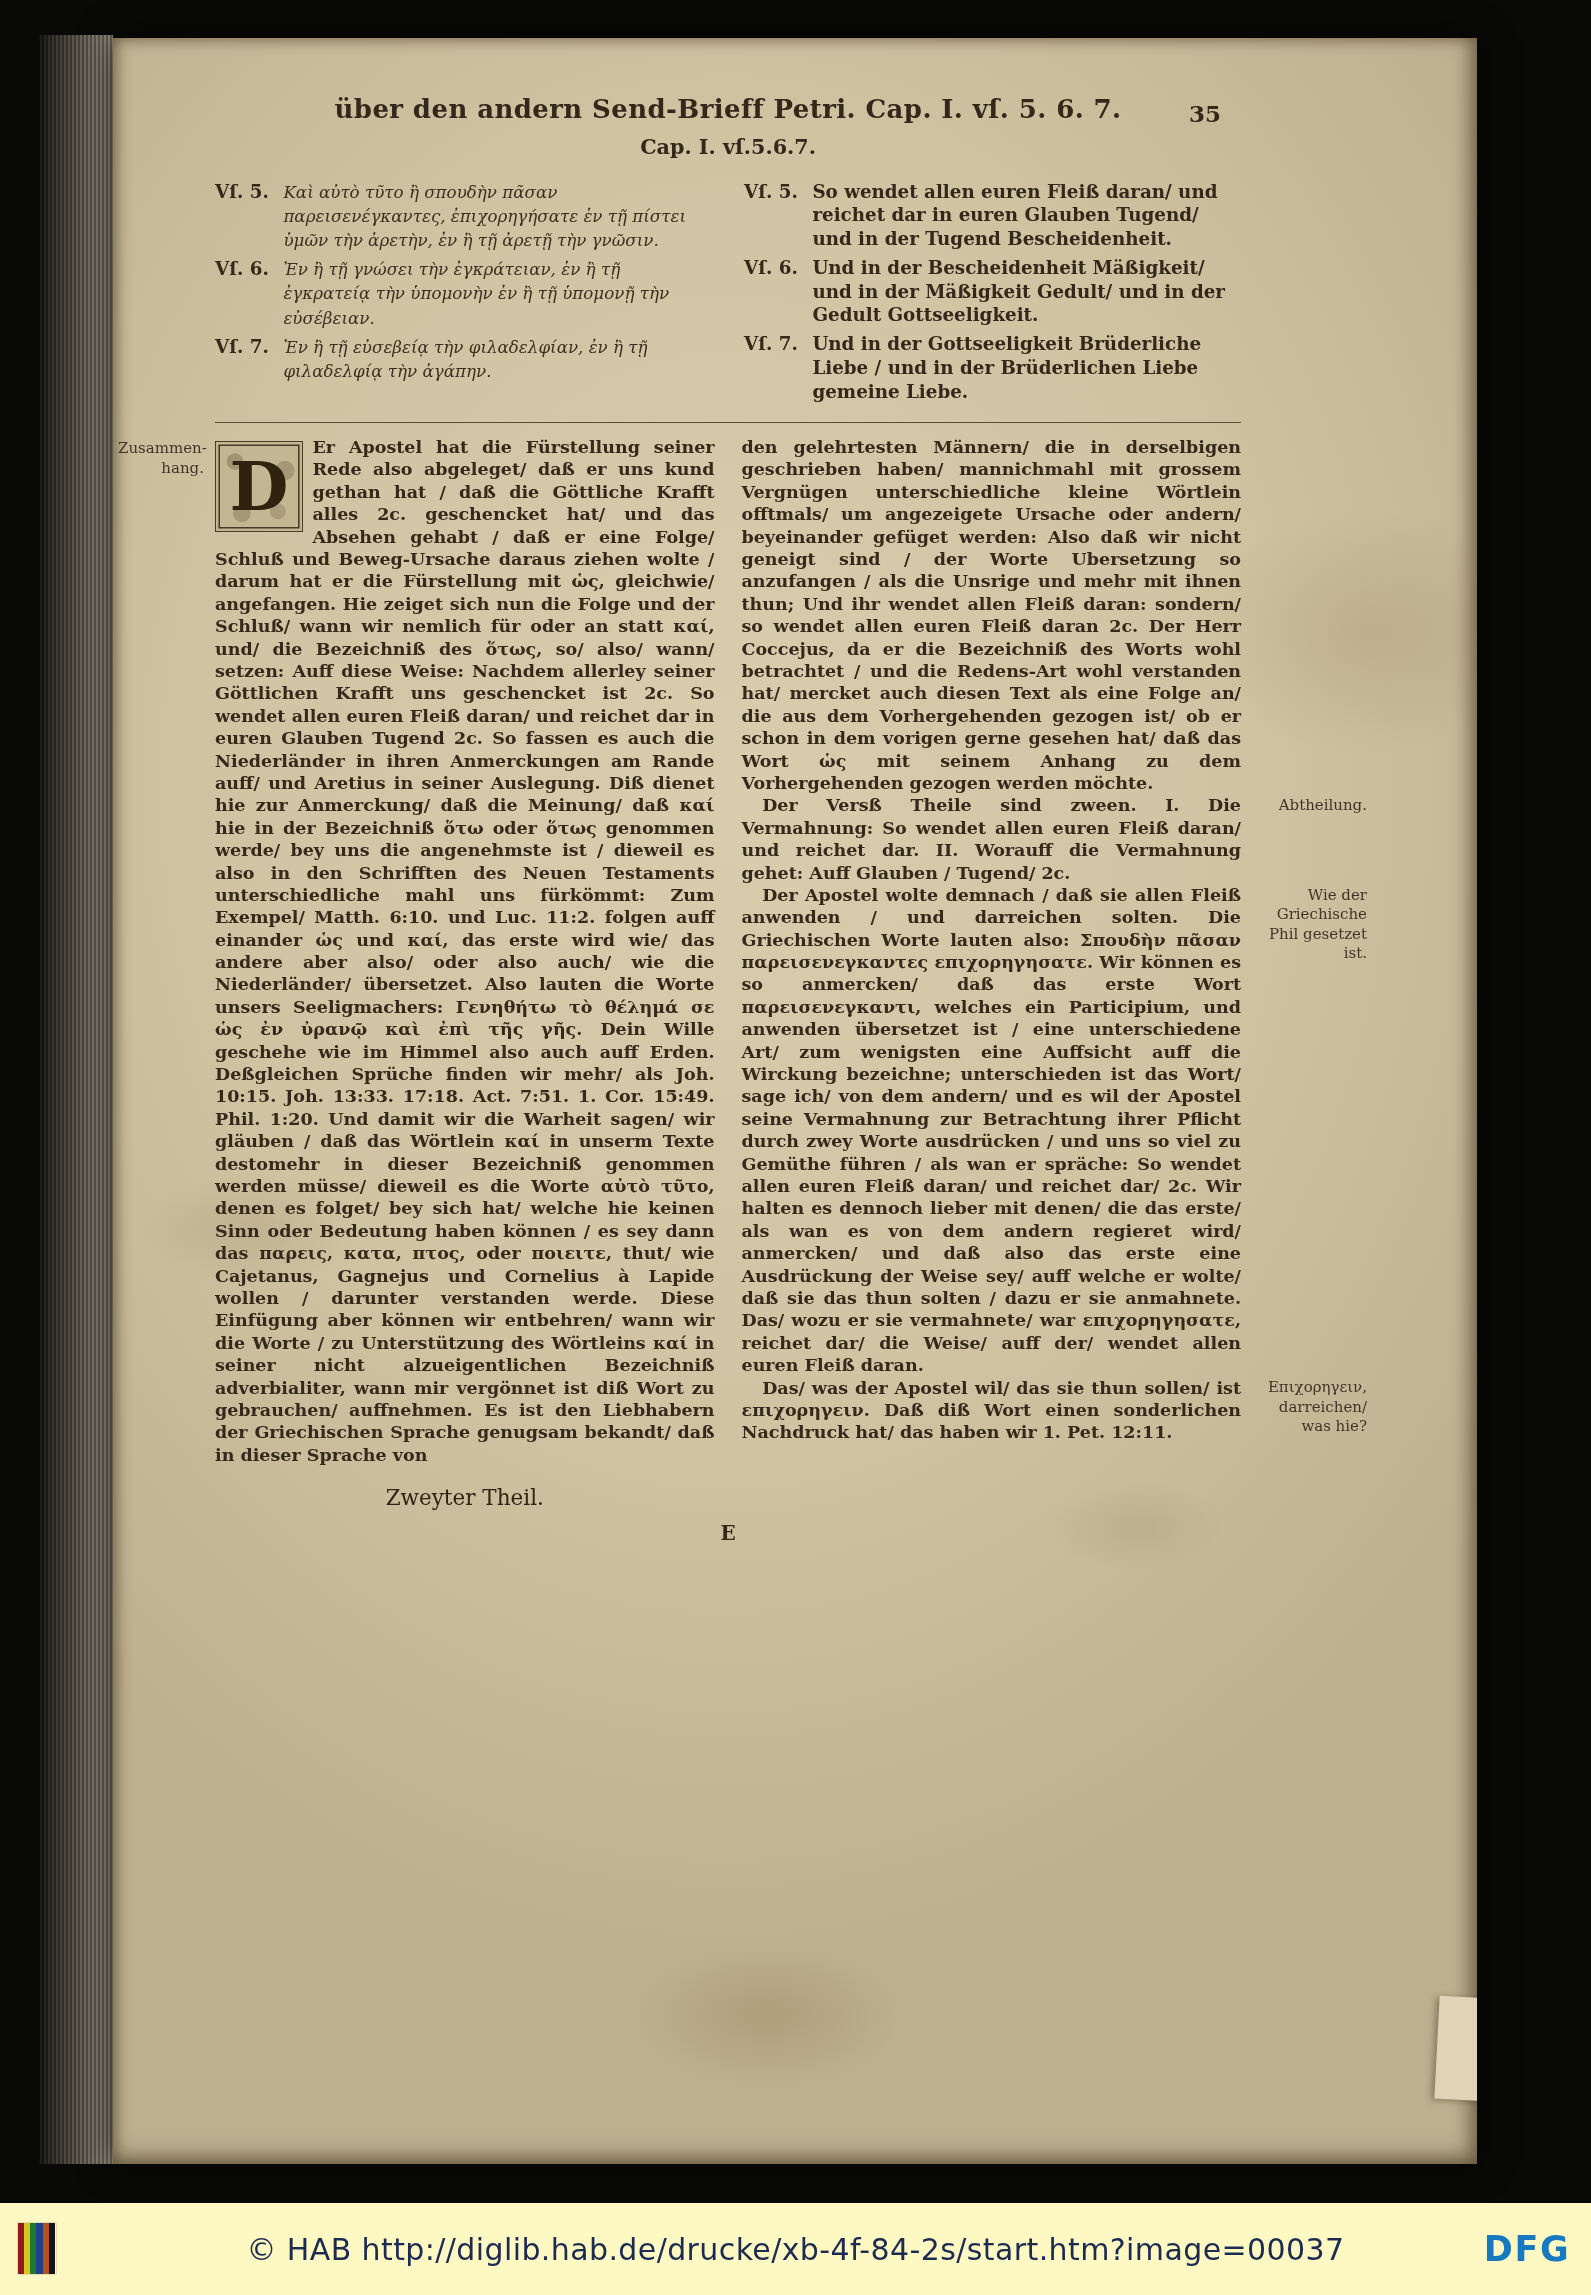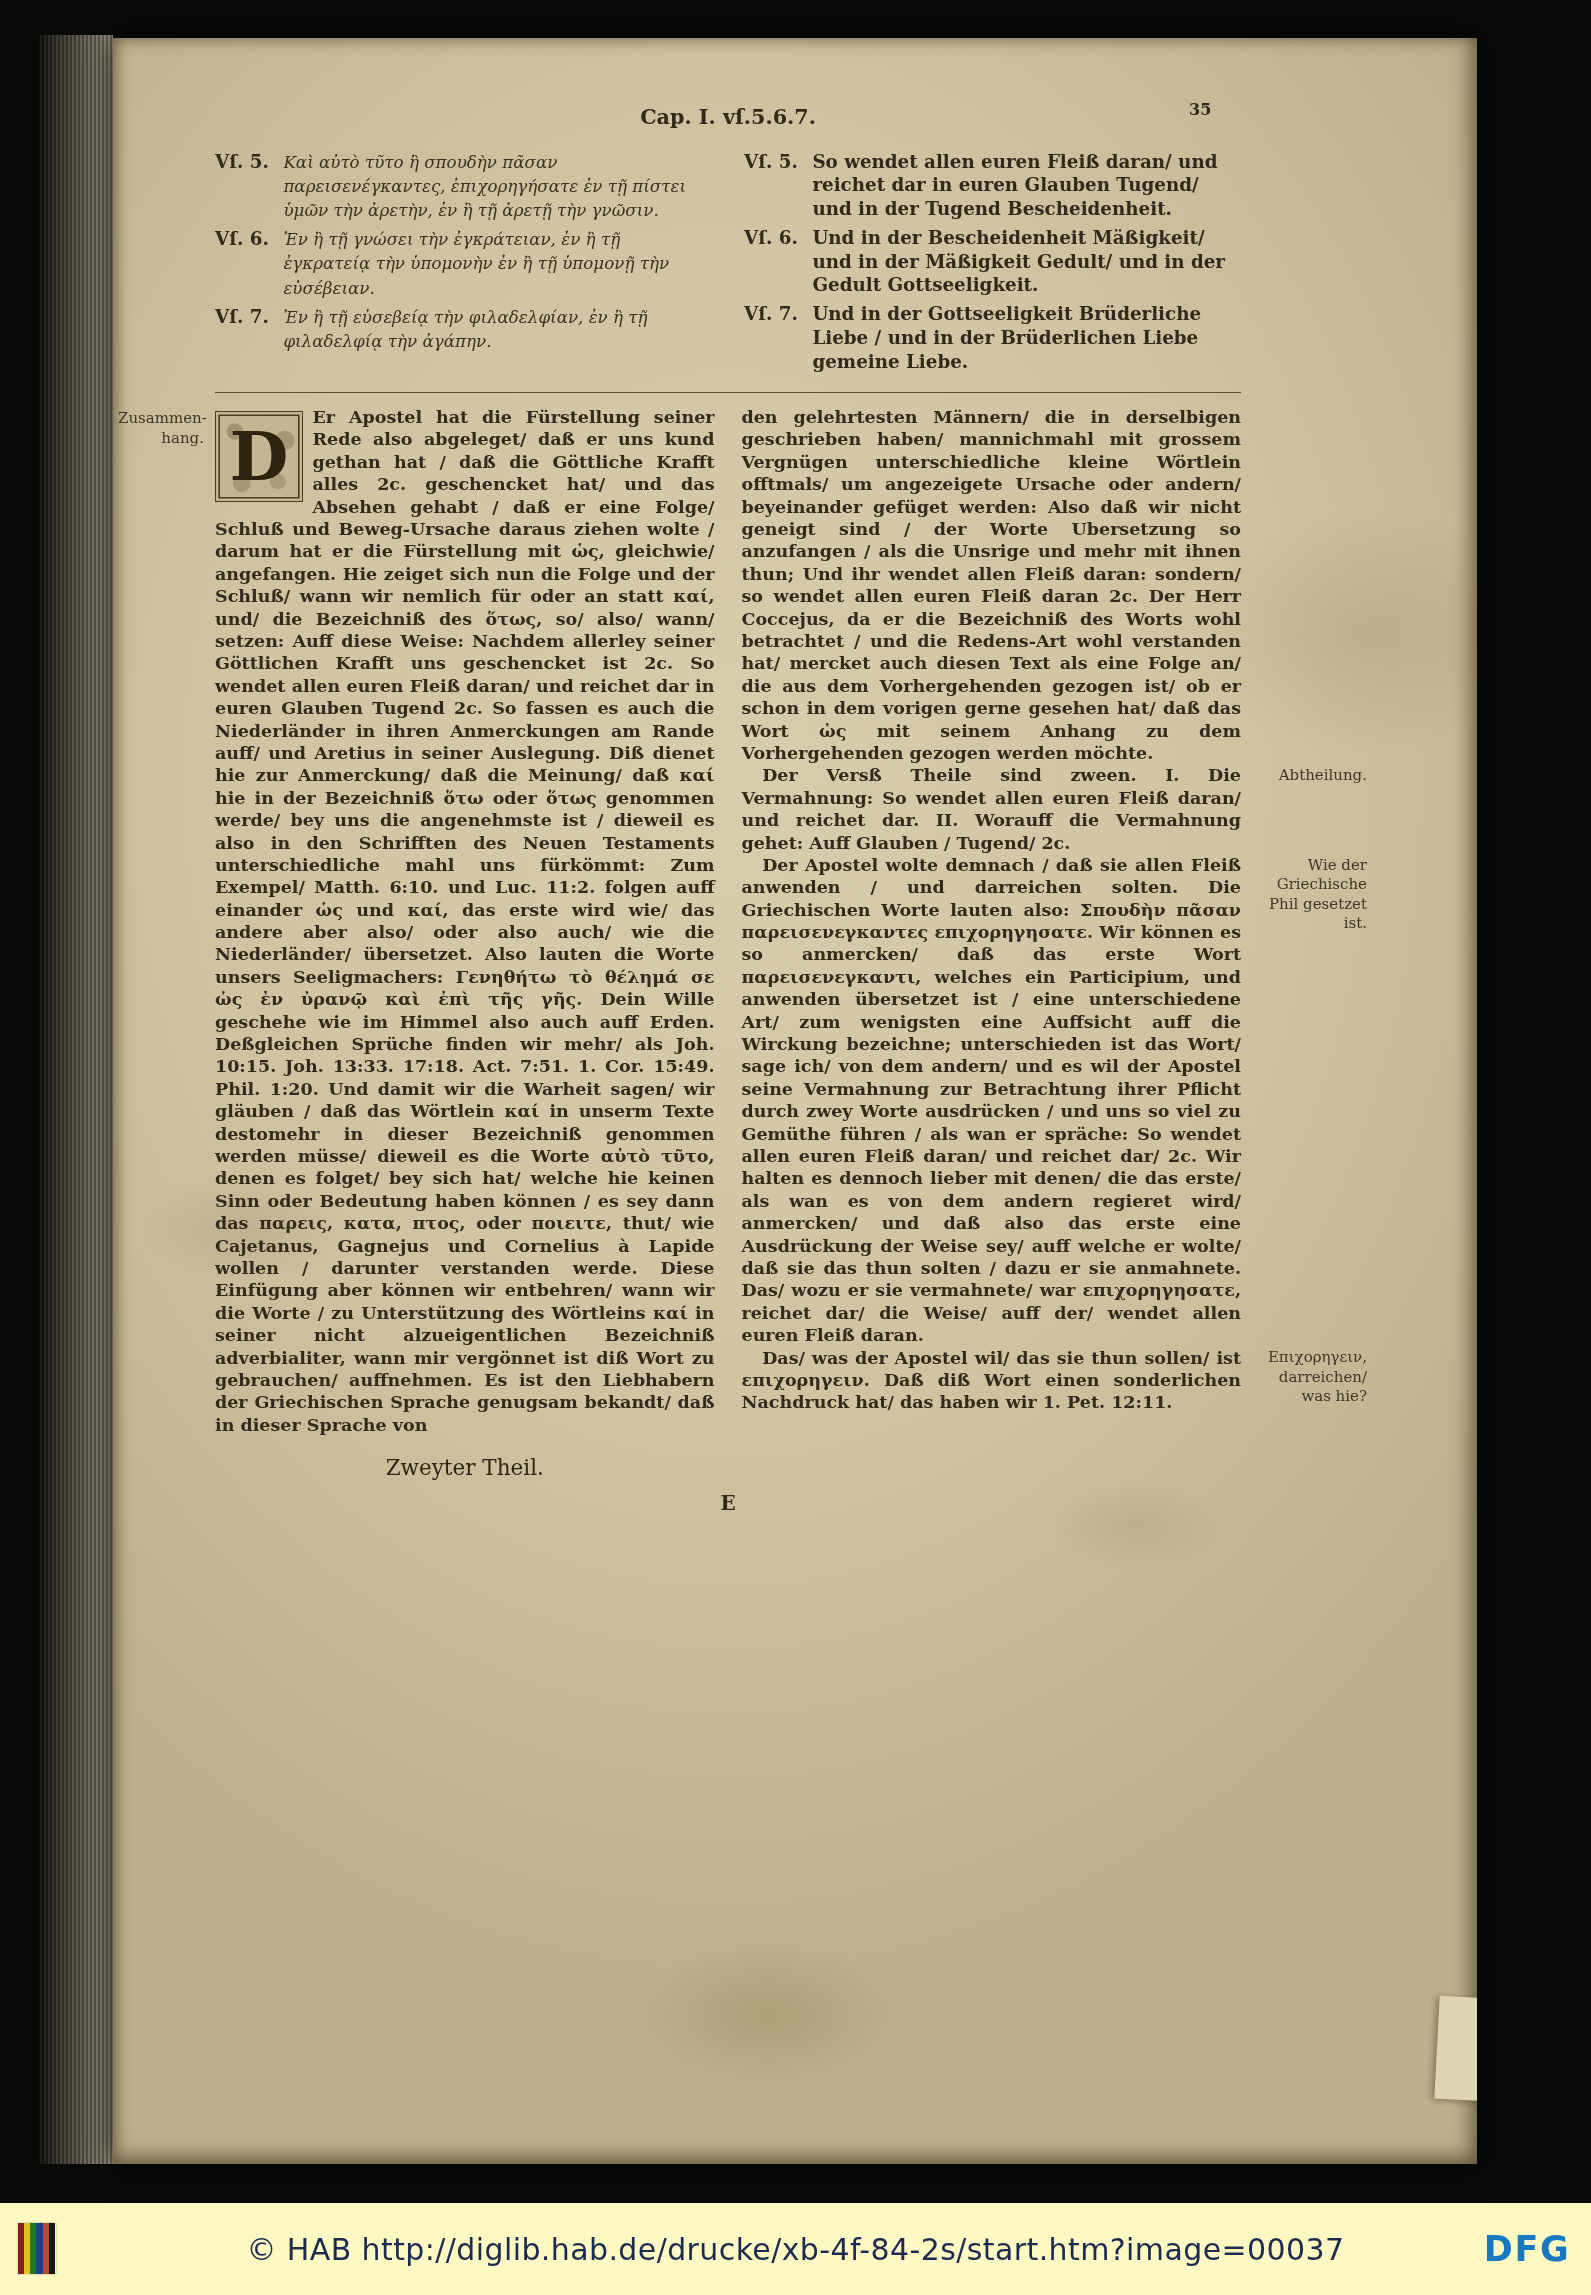--- a/index.html
+++ b/index.html
@@ -45,21 +45,21 @@
     box-shadow:-3.2px 1.6px 6.4px rgba(60,45,20,.4);
   }
   
   .running-row{position:relative;text-align:center;}
   .running-head{
     font-size:26px;font-weight:bold;letter-spacing:0.4px;color:#33281a;
     display:inline-block;
   }
   .page-number{
     position:absolute;top:62px;left:1076px;
-    font-size:16px;font-weight:bold;color:#33281a;
+    font-size:23px;font-weight:bold;color:#33281a;
   }
   .chapter-line{
     text-align:center;font-size:20.7px;font-weight:bold;margin-top:11px;color:#33281a;
   }
   
   .verses{
     display:grid;grid-template-columns:1fr 1fr;column-gap:32px;
     margin-top:20.7px;
   }
   .verse{display:flex;gap:6.4px;margin-bottom:4.8px;}
@@ -135,20 +135,23 @@
   .cs1{background:#8b1a1a;} .cs2{background:#d8c520;} .cs3{background:#1f7a2f;}
   .cs4{background:#1d3f8f;} .cs5{background:#b5501e;} .cs6{background:#151515;}
 </style>
 </head>
 <body>
 
 <div class="spine"></div>
 
 <div class="paper">
 
+  <div class="running-row">
+    <div class="running-head">über den andern Send-Brieff Petri. Cap. I. vſ. 5. 6. 7.</div>
+  </div>
   <div class="page-number">35</div>
 
   <div class="chapter-line">Cap. I. vſ.5.6.7.</div>
 
   <div class="verses">
     <div class="verse-col greek">
       <div class="verse">
         <span class="vlabel">Vſ. 5.</span>
         <span class="vtext">Καὶ αὐτὸ τῦτο ἢ σπουδὴν πᾶσαν παρεισενέγκαντες, ἐπιχορηγήσατε ἐν τῇ πίστει ὑμῶν τὴν ἀρετὴν, ἐν ἢ τῇ ἀρετῇ τὴν γνῶσιν.</span>
       </div>

